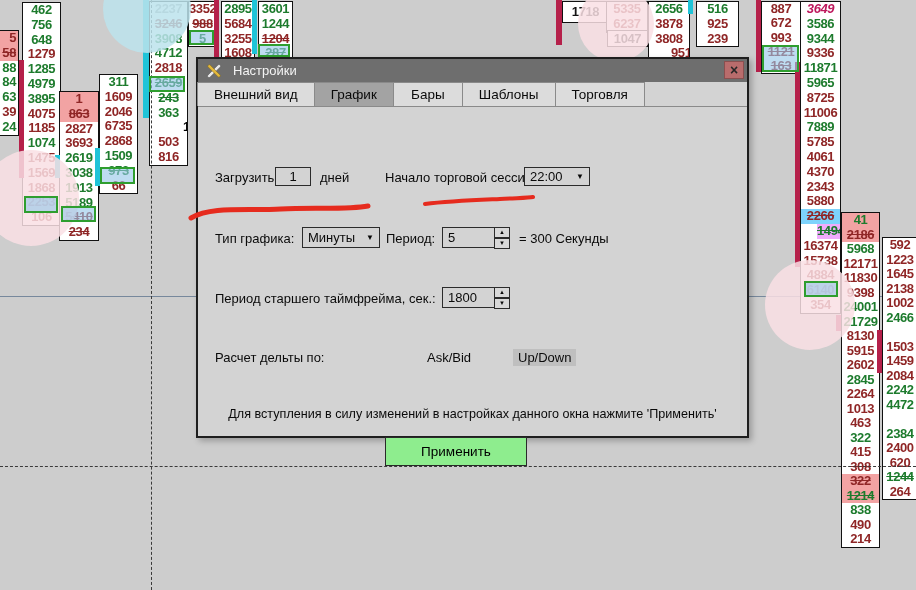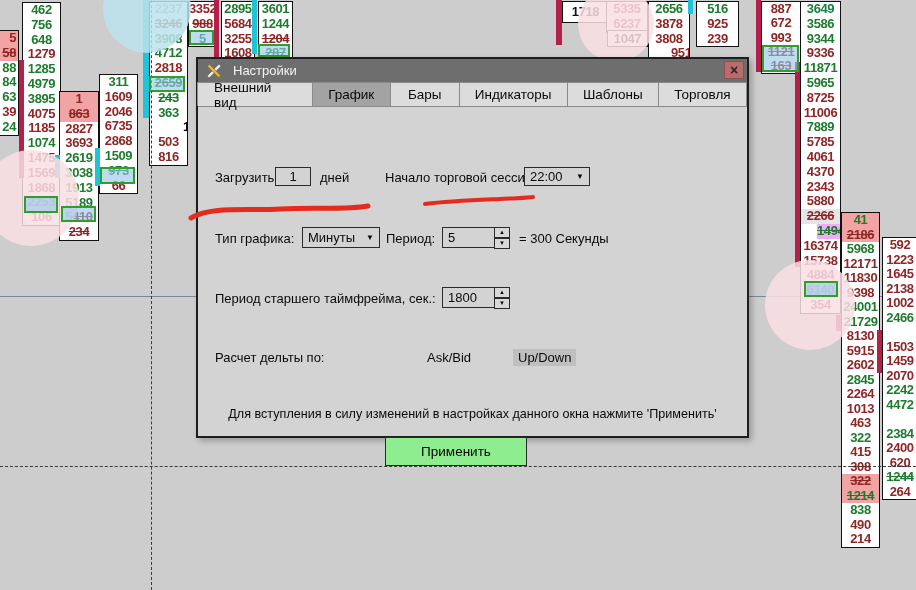--- a/index.html
+++ b/index.html
@@ -163,35 +163,35 @@
       <div class="cell" style="height: 14.8px; line-height: 14.8px; color: rgb(143, 38, 38);">239</div>
     </div>
     <div class="col" style="left: 761px; top: 1px; width: 38px;">
       <div class="cell" style="height: 14.3px; line-height: 14.3px; color: rgb(143, 38, 38);">887</div>
       <div class="cell" style="height: 14.3px; line-height: 14.3px; color: rgb(143, 38, 38);">672</div>
       <div class="cell" style="height: 14.3px; line-height: 14.3px; color: rgb(143, 38, 38);">993</div>
       <div class="cell" style="height: 14.3px; line-height: 14.3px; color: rgb(143, 38, 38); text-decoration: line-through;">1121</div>
       <div class="cell" style="height: 14.3px; line-height: 14.3px; color: rgb(143, 38, 38); text-decoration: line-through;">163</div>
     </div>
     <div class="col" style="left: 800px; top: 1px; width: 39px;">
-      <div class="cell" style="height: 14.8px; line-height: 14.8px; color: #15803d;">3649</div>
+      <div class="cell" style="height: 14.8px; line-height: 14.8px; color: #be185d; font-style: italic;">3649</div>
       <div class="cell" style="height: 14.8px; line-height: 14.8px; color: rgb(29, 123, 45);">3586</div>
       <div class="cell" style="height: 14.8px; line-height: 14.8px; color: rgb(29, 123, 45);">9344</div>
       <div class="cell" style="height: 14.8px; line-height: 14.8px; color: rgb(143, 38, 38);">9336</div>
       <div class="cell" style="height: 14.8px; line-height: 14.8px; color: rgb(29, 123, 45);">11871</div>
       <div class="cell" style="height: 14.8px; line-height: 14.8px; color: rgb(29, 123, 45);">5965</div>
       <div class="cell" style="height: 14.8px; line-height: 14.8px; color: rgb(143, 38, 38);">8725</div>
       <div class="cell" style="height: 14.8px; line-height: 14.8px; color: rgb(143, 38, 38);">11006</div>
       <div class="cell" style="height: 14.8px; line-height: 14.8px; color: rgb(29, 123, 45);">7889</div>
       <div class="cell" style="height: 14.8px; line-height: 14.8px; color: rgb(143, 38, 38);">5785</div>
       <div class="cell" style="height: 14.8px; line-height: 14.8px; color: rgb(143, 38, 38);">4061</div>
       <div class="cell" style="height: 14.8px; line-height: 14.8px; color: rgb(143, 38, 38); text-align: center;">4370</div>
       <div class="cell" style="height: 14.8px; line-height: 14.8px; color: rgb(143, 38, 38);">2343</div>
       <div class="cell" style="height: 14.8px; line-height: 14.8px; color: rgb(143, 38, 38);">5880</div>
-      <div class="cell" style="height: 14.8px; line-height: 14.8px; color: rgb(143, 38, 38); background: #e5e5e5; text-decoration: line-through;">2266</div>
+      <div class="cell" style="height: 14.8px; line-height: 14.8px; color: rgb(143, 38, 38); background: #7dd3fc; text-decoration: line-through;">2266</div>
       <div class="cell" style="height: 14.8px; line-height: 14.8px; color: rgb(29, 123, 45); background: #f0abfc; text-decoration: line-through; margin-left: 16px;">14940</div>
       <div class="cell" style="height: 14.8px; line-height: 14.8px; color: rgb(143, 38, 38);">16374</div>
       <div class="cell" style="height: 14.8px; line-height: 14.8px; color: rgb(143, 38, 38);">15738</div>
       <div class="cell" style="height: 14.8px; line-height: 14.8px; color: rgb(143, 38, 38);">4884</div>
       <div class="cell" style="height: 14.8px; line-height: 14.8px; color: rgb(143, 38, 38);">6140</div>
       <div class="cell" style="height: 14.8px; line-height: 14.8px; color: rgb(143, 38, 38);">354</div>
     </div>
     <div class="col" style="left: 841px; top: 212px; width: 37px;">
       <div class="cell" style="height: 14.5px; line-height: 14.5px; color: rgb(29, 123, 45); background: rgb(242, 163, 163);">41</div>
       <div class="cell" style="height: 14.5px; line-height: 14.5px; color: rgb(143, 38, 38); background: rgb(242, 163, 163); text-decoration: line-through;">2186</div>
@@ -220,21 +220,21 @@
     <div class="col" style="left: 882px; top: 237px; width: 34px;">
       <div class="cell" style="height: 14.5px; line-height: 14.5px; color: rgb(143, 38, 38);">592</div>
       <div class="cell" style="height: 14.5px; line-height: 14.5px; color: rgb(143, 38, 38);">1223</div>
       <div class="cell" style="height: 14.5px; line-height: 14.5px; color: rgb(143, 38, 38);">1645</div>
       <div class="cell" style="height: 14.5px; line-height: 14.5px; color: rgb(143, 38, 38);">2138</div>
       <div class="cell" style="height: 14.5px; line-height: 14.5px; color: rgb(143, 38, 38);">1002</div>
       <div class="cell" style="height: 14.5px; line-height: 14.5px; color: rgb(29, 123, 45);">2466</div>
       <div class="cell" style="height: 14.5px; line-height: 14.5px; color: #a21caf; margin-left: 44px;">1345</div>
       <div class="cell" style="height: 14.5px; line-height: 14.5px; color: rgb(143, 38, 38);">1503</div>
       <div class="cell" style="height: 14.5px; line-height: 14.5px; color: rgb(143, 38, 38);">1459</div>
-      <div class="cell" style="height: 14.5px; line-height: 14.5px; color: rgb(143, 38, 38);">2070</div>
+      <div class="cell" style="height: 14.5px; line-height: 14.5px; color: rgb(143, 38, 38);">2084</div>
       <div class="cell" style="height: 14.5px; line-height: 14.5px; color: rgb(29, 123, 45);">2242</div>
       <div class="cell" style="height: 14.5px; line-height: 14.5px; color: rgb(29, 123, 45);">4472</div>
       <div class="cell" style="height: 14.5px; line-height: 14.5px; color: rgb(29, 123, 45); padding-left: 42px;">4889</div>
       <div class="cell" style="height: 14.5px; line-height: 14.5px; color: rgb(29, 123, 45);">2384</div>
       <div class="cell" style="height: 14.5px; line-height: 14.5px; color: rgb(143, 38, 38);">2400</div>
       <div class="cell" style="height: 14.5px; line-height: 14.5px; color: rgb(143, 38, 38);">620</div>
       <div class="cell" style="height: 14.5px; line-height: 14.5px; color: rgb(29, 123, 45); text-decoration: line-through;">1244</div>
       <div class="cell" style="height: 14.5px; line-height: 14.5px; color: rgb(143, 38, 38);">264</div>
     </div>
   </div>
@@ -283,21 +283,20 @@
       <rect x="8.4" y="0.5" width="3.4" height="19" rx="1.4" transform="rotate(45 10 10)" fill="#e8e8e8" stroke="#555" stroke-width="0.6"></rect>
       <rect x="8.6" y="1" width="3" height="18" rx="1.2" transform="rotate(-45 10 10)" fill="#e4b93c" stroke="#8a6d1c" stroke-width="0.6"></rect>
     </svg>
     <span class="ttl">Настройки</span>
     <div id="close-btn">×</div>
   </div>
   <div id="tabs">
       <div class="tab">Внешний вид</div>
       <div class="tab active">График</div>
       <div class="tab">Бары</div>
-      <div class="tab">Индикаторы</div>
       <div class="tab">Шаблоны</div>
       <div class="tab">Торговля</div>
     </div>
   <div id="dlg-body">
 
     <span class="lbl" style="left:17px;top:63px">Загрузить</span>
     <div class="field center" style="left:77px;top:60px;width:36px;height:19px">
       <span class="val">1</span>
     </div>
     <span class="lbl" style="left:122px;top:63px">дней</span>

